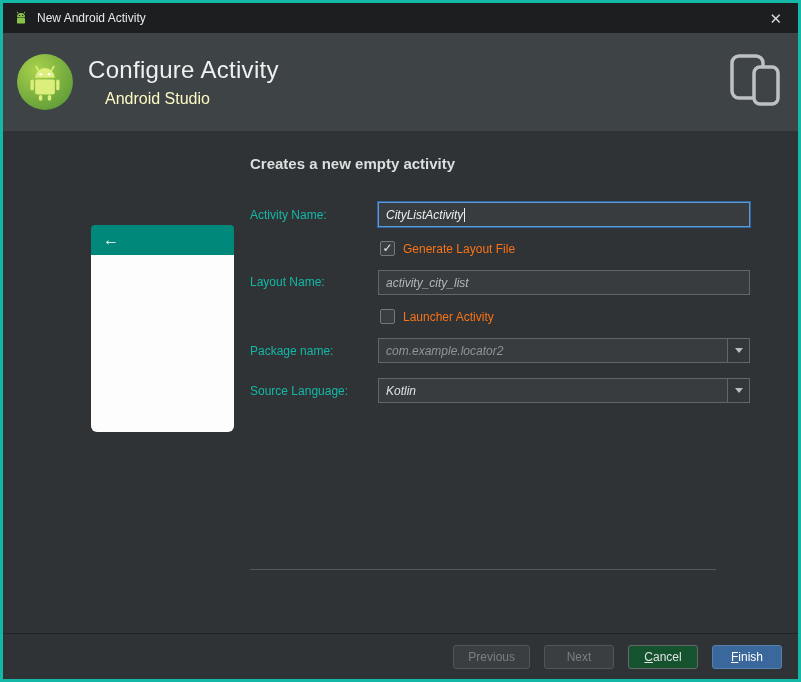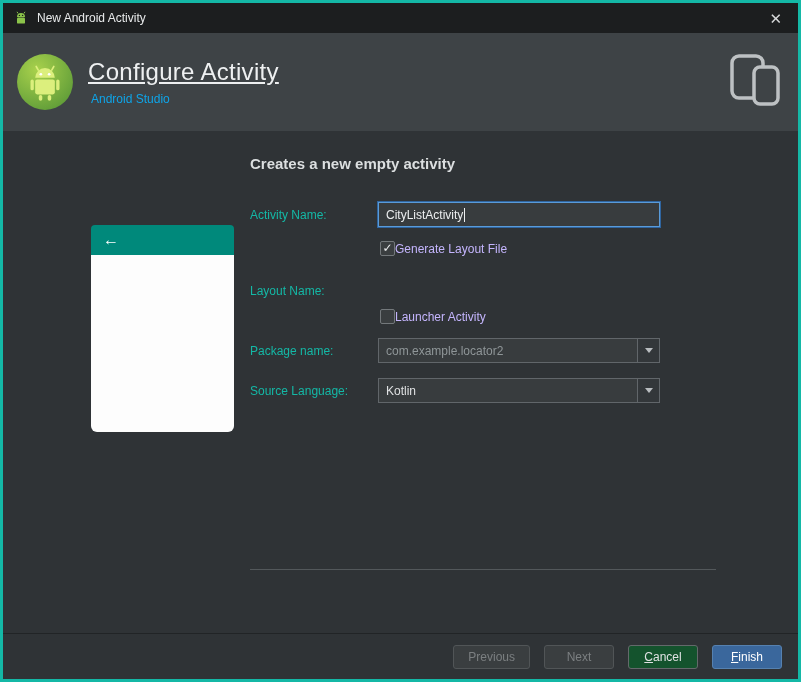--- a/index.html
+++ b/index.html
@@ -33,45 +33,45 @@
     font-family:inherit;
   }
   
   .header{
     position:absolute;top:30px;left:0;right:0;height:98px;
     background:var(--header_bg);
     display:flex;align-items:center;
   }
   .logo{margin-left:13px;width:58px;height:58px;display:block;}
   .header-text{margin-left:14px;}
-  .header-title{font-size:24px;font-weight:400;color:#eef0f1;letter-spacing:.3px;text-decoration:underline;}
-  .header-subtitle{font-size:12px;color:#0ea5e9;margin-top:6px;margin-left:3px;}
+  .header-title{font-size:24px;font-weight:400;color:#eef0f1;letter-spacing:.3px;}
+  .header-subtitle{font-size:16px;color:#fef9c3;margin-top:6px;margin-left:17px;}
   .devices{position:absolute;right:16px;top:50%;transform:translateY(-50%);}
   
   .heading{
     position:absolute;left:247px;top:152px;
     font-size:15px;font-weight:bold;color:#dcdfe0;
   }
   .preview{position:absolute;left:88px;top:222px;width:143px;height:207px;}
   .preview-bar{
     height:30px;background:var(--teal_header);
     border-radius:4px 4px 0 0;display:flex;align-items:center;padding-left:12px;
   }
   .back-arrow{color:#fff;font-size:16px;font-weight:bold;line-height:1;}
   .preview-body{
     height:177px;background:#fdfdfd;border-radius:0 0 6px 6px;
   }
   .lbl{
     position:absolute;left:247px;font-size:12px;color:#14b8a6;line-height:16px;
   }
   .field{
-    position:absolute;left:375px;width:282px;height:25px;
+    position:absolute;left:375px;width:372px;height:25px;
     background:var(--field_bg);border:1px solid var(--field_border);
     display:flex;align-items:center;padding:0 0 0 7px;
-    font-size:12px;color:#dfe1e2;
+    font-size:12px;color:#dfe1e2;font-style:italic;
   }
   .field.focus{
     border-color:var(--focus_blue);
     box-shadow:0 0 0 1px #2f65a0;
   }
   .field-text{white-space:nowrap;}
   .txt-bright{color:#eceeef;}
   .txt-mid{color:#b2b7b9;}
   .txt-muted{color:#8f9698;}
   .caret{width:1px;height:14px;background:#eceeef;margin-left:1px;}
@@ -83,21 +83,21 @@
   .tri{
     width:0;height:0;border-left:4px solid transparent;
     border-right:4px solid transparent;border-top:5px solid #b9bdc0;
   }
   .check-row{position:absolute;display:flex;align-items:center;}
   .checkbox{
     width:15px;height:15px;background:#3a3e40;border:1px solid #73787b;
     border-radius:2px;display:flex;align-items:center;justify-content:center;
   }
   .checkmark{color:#eceeef;font-size:12px;font-weight:bold;line-height:1;margin-top:-1px;}
-  .check-label{font-size:12px;color:#c4b5fd;margin-left:0;}
+  .check-label{font-size:12px;color:#f97316;margin-left:8px;}
   .divider{position:absolute;left:247px;top:566px;width:466px;height:1px;background:#53585b;}
   .help-text{position:absolute;left:247px;top:576px;font-size:12px;color:#b6babc;}
   
   .footer{
     position:absolute;left:0;right:0;bottom:0;height:46px;
     border-top:1px solid #212426;
     display:flex;align-items:center;justify-content:flex-end;
     gap:14px;padding-right:16px;background:var(--body_bg);
   }
   .btn{
@@ -179,21 +179,24 @@
     <span class="caret"></span>
   </div>
 
   <div class="check-row" style="left:377px;top:238px;">
     <span class="checkbox">
       <span class="checkmark">✓</span>
     </span>
     <span class="check-label">Generate Layout File</span>
   </div>
 
-  <span class="lbl" style="top:280px;">Layout Name:</span>
+  <span class="lbl" style="top:271px;">Layout Name:</span>
+  <div class="field" style="top:267px;">
+    <span class="field-text txt-mid">activity_city_list</span>
+  </div>
 
   <div class="check-row" style="left:377px;top:306px;">
     <span class="checkbox"></span>
     <span class="check-label">Launcher Activity</span>
   </div>
 
   <span class="lbl" style="top:340px;">Package name:</span>
   <div class="field" style="top:335px;">
     <span class="field-text txt-muted">com.example.locator2</span>
     <span class="combo-btn">

